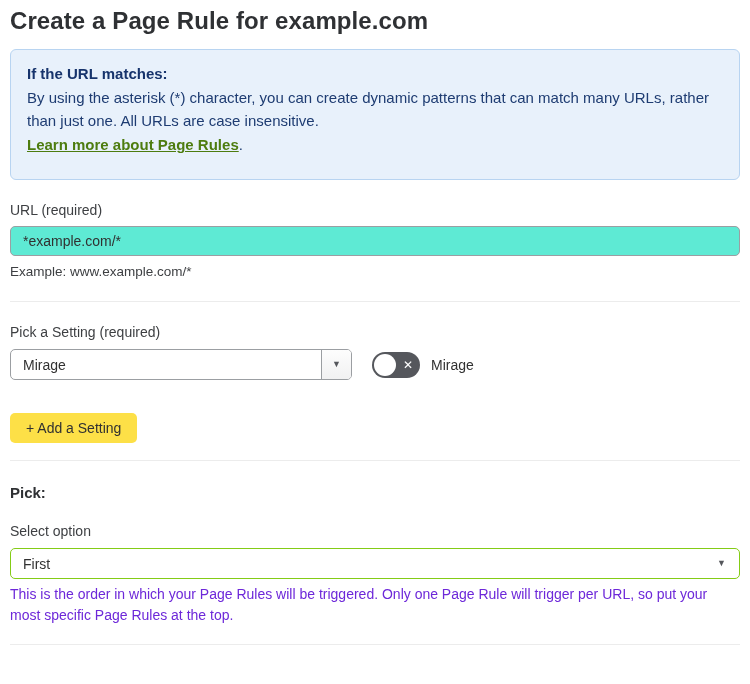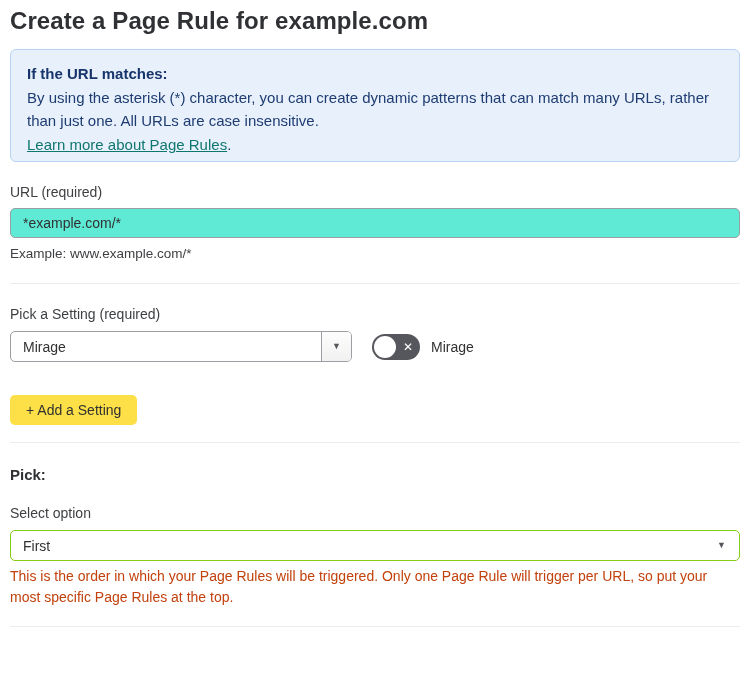--- a/index.html
+++ b/index.html
@@ -20,32 +20,33 @@
     font-weight: 700;
     color: #2f3134;
     letter-spacing: 0.1px;
   }
 
   .info-box {
     margin-top: 15px;
     background: #e8f1fb;
     border: 1px solid #b8d4f1;
     border-radius: 6px;
-    padding: 12px 16px 5px 16px;
+    padding: 12px 16px 23px 16px;
     font-size: 15px;
     line-height: 23px;
     color: #1e3c72;
   }
   .info-box .info-heading { font-weight: 700; color: #17346c; }
   .info-box .info-body { margin-top: 1px; }
   .info-box .info-link-line { margin-top: 1px; }
   .info-box a.info-link {
-    color: #0f766e;
+    color: #4d7c0f;
     text-decoration: underline;
     cursor: pointer;
+    font-weight: bold;
   }
 
   .field-label {
     font-size: 14px;
     color: #3d3f42;
     margin-top: 22px;
     line-height: 16px;
   }
 
   .text-input {
@@ -196,21 +197,21 @@
     font-size: 14px;
     color: #313131;
     padding-left: 12px;
   }
   .full-select .arrow-down { margin-right: 13px; }
 
   .order-helper {
     margin-top: 5px;
     font-size: 14px;
     line-height: 21px;
-    color: #c2410c;
+    color: #6d28d9;
     max-width: 730px;
   }
 </style>
 </head>
 <body>
 
 <div class="container">
 
   <h1 class="page-title">Create a Page Rule for example.com</h1>
 

